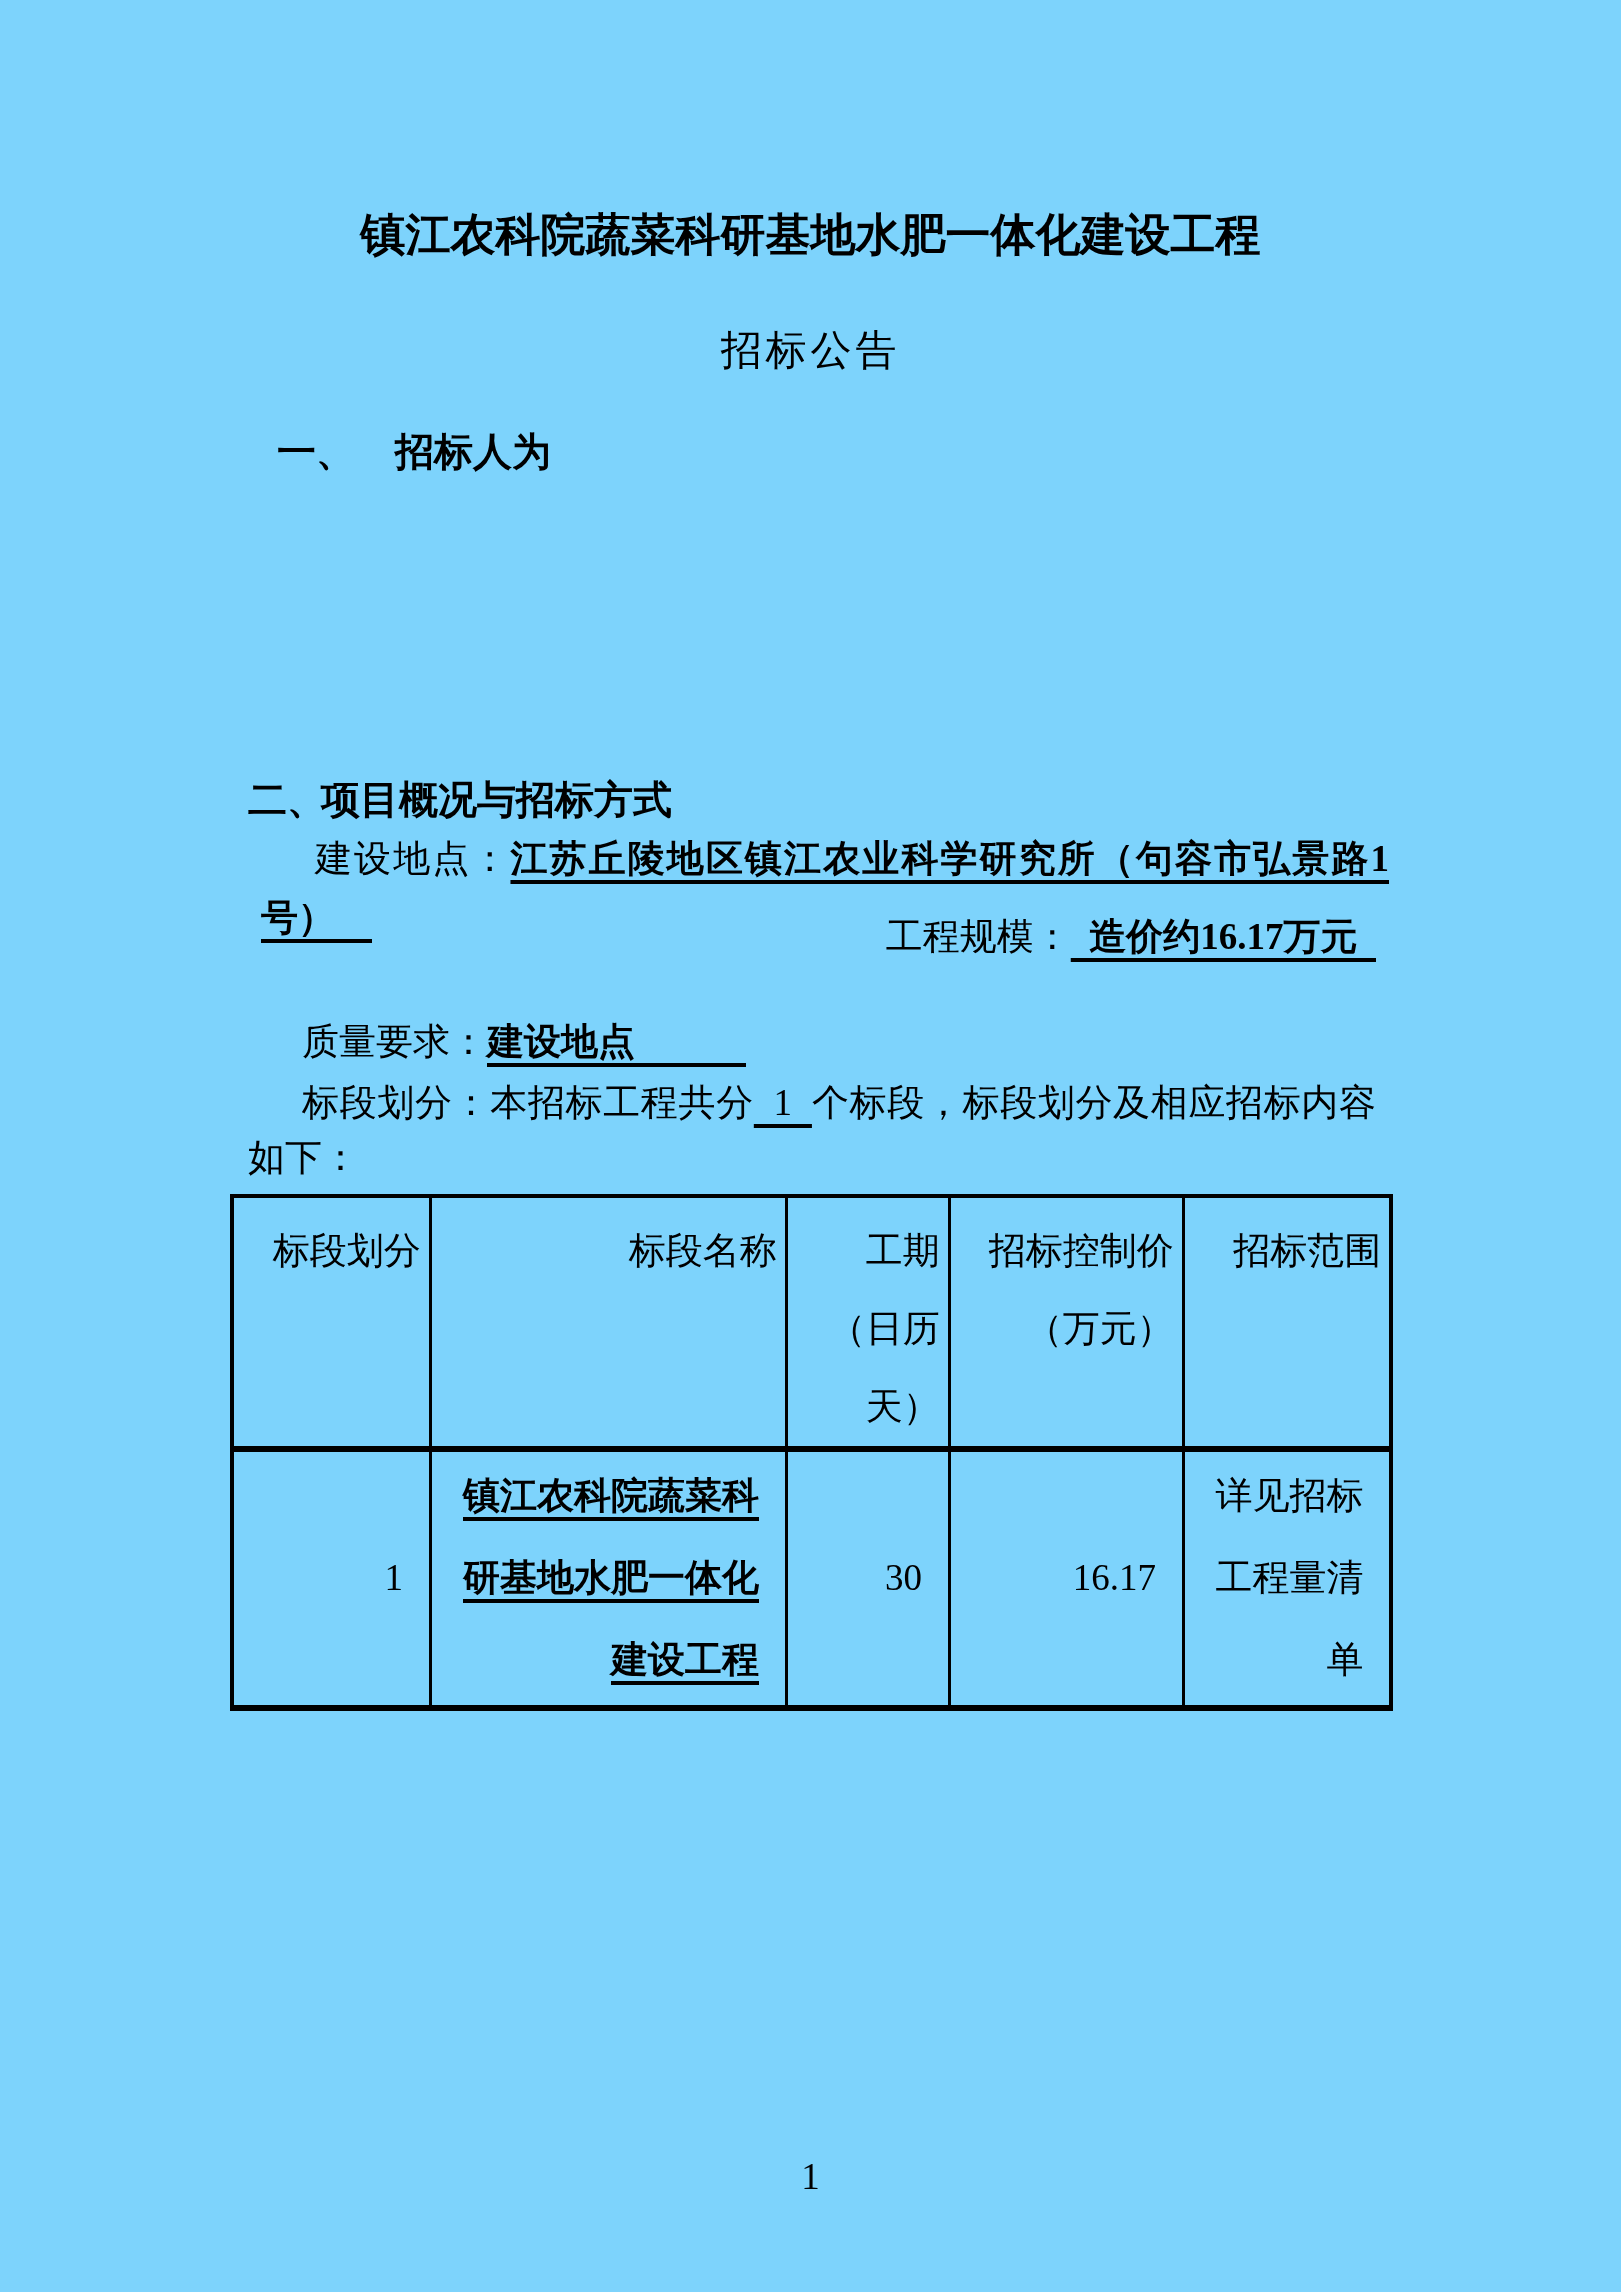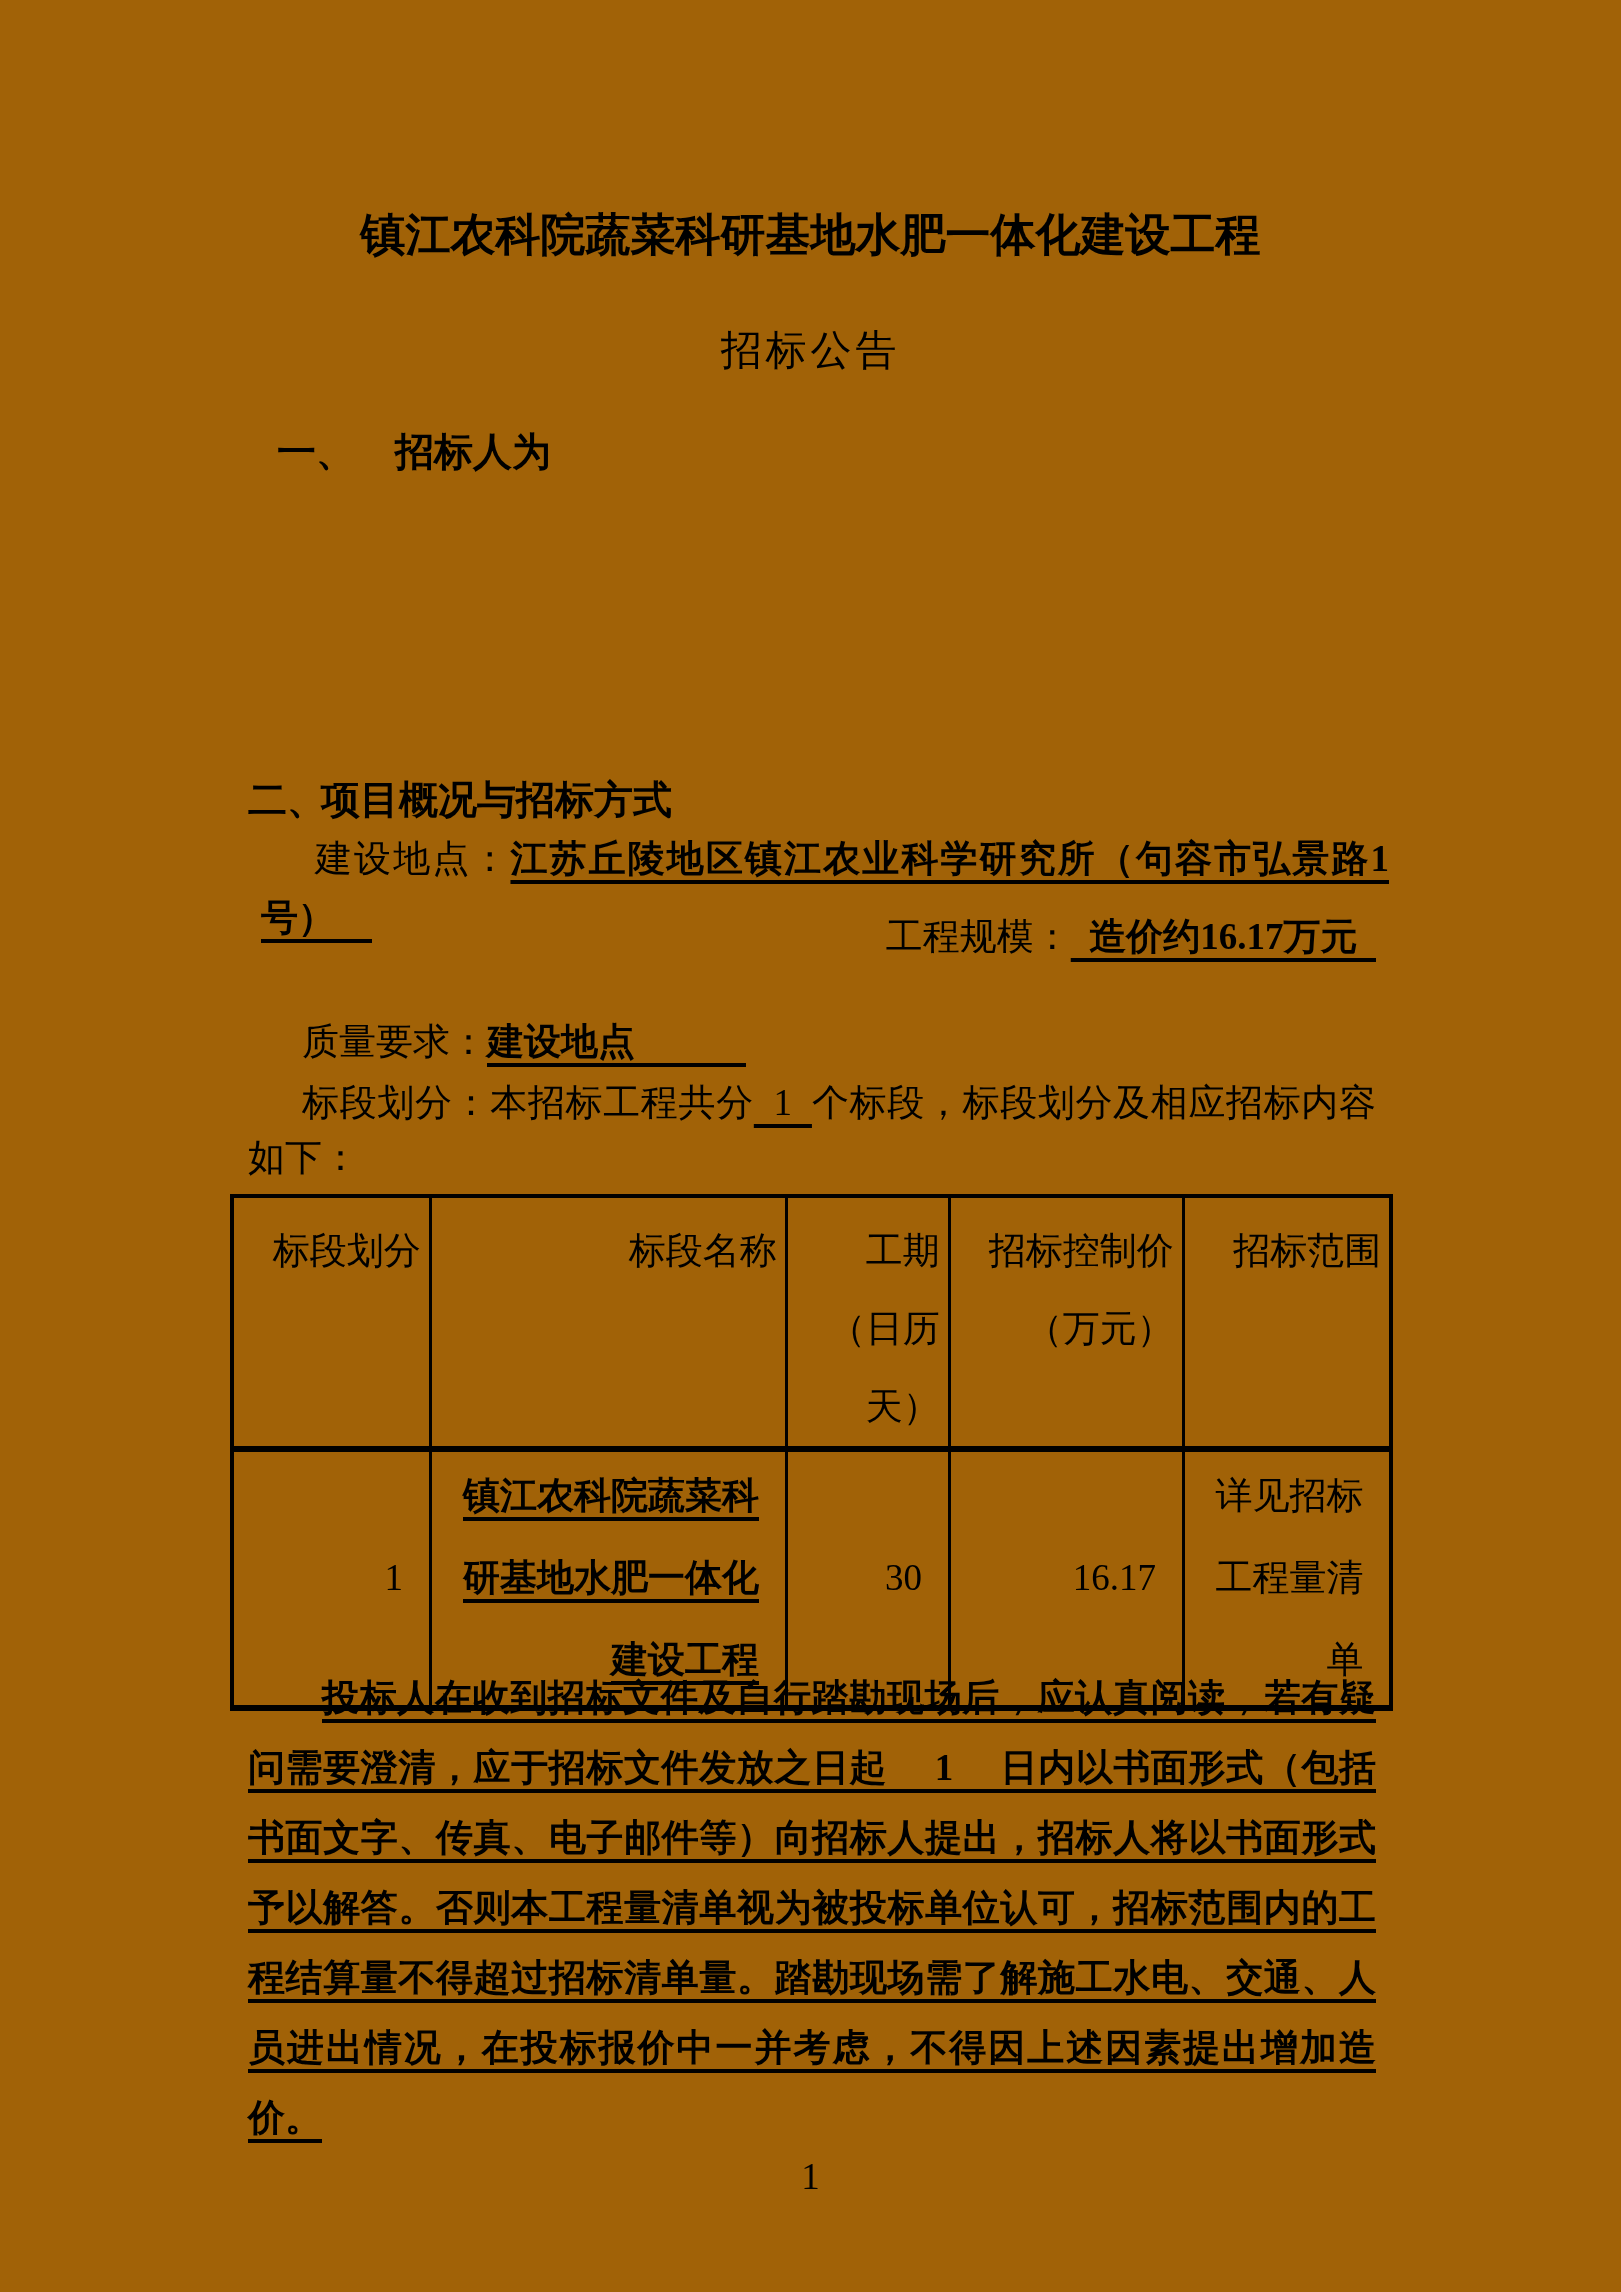--- a/index.html
+++ b/index.html
@@ -1,20 +1,20 @@
 <!DOCTYPE html>
 <html><head>
 <meta charset="utf-8">
 <style>
   html,body{margin:0;padding:0;background:#e8e8e8;}
   .page{
     position:relative;
     width:1621px;height:2293px;
     margin:0 auto;
-    background:#a16207;
+    background:#7dd3fc;
     color:#000000;
     font-family:"Liberation Serif","DejaVu Serif",serif;
     overflow:hidden;
   }
   .abs{position:absolute;}
   .title1{top:208px;left:0;width:1621px;text-align:center;font-size:45px;line-height:55px;font-weight:bold;}
   .title2{top:279px;left:0;width:1621px;text-align:center;font-size:41px;line-height:49px;font-weight:normal;letter-spacing:3.9px;margin-top:47px;}
   .sec-heading{font-size:39px;line-height:47px;font-weight:bold;}
   .sec1{top:428px;left:277px;}
   .sec2{top:776px;left:248px;}
@@ -105,18 +105,17 @@
       <tr>
           <td><span class="">1</span></td>
           <td><span class="b u">镇江农科院蔬菜科研基地水肥一体化建设工程</span></td>
           <td><span class="">30</span></td>
           <td><span class="">16.17</span></td>
           <td><span class="">详见招标工程量清单</span></td>
         </tr>
     </tbody>
   </table>
 
-  <div class="abs body-par notice"><span class="b u">投标人在收到招标文件及自行踏勘现场后，应认真阅读，若有疑问需要澄清，应于招标文件发放之日起　 1 　日内以书面形式（包括书面文字、传真、电子邮件等）向招标人提出，招标人将以书面形式予以解答。否则本工程量清单视为被投标单位认可，招标范围内的工程结算量不得超过招标清单量。踏勘现场需了解施工水电、交通、人员进出情况，在投标报价中一并考虑，不得因上述因素提出增加造价。</span></div>
 
   <div class="abs pageno">1</div>
 
 </div>
 
 
 </body></html>

